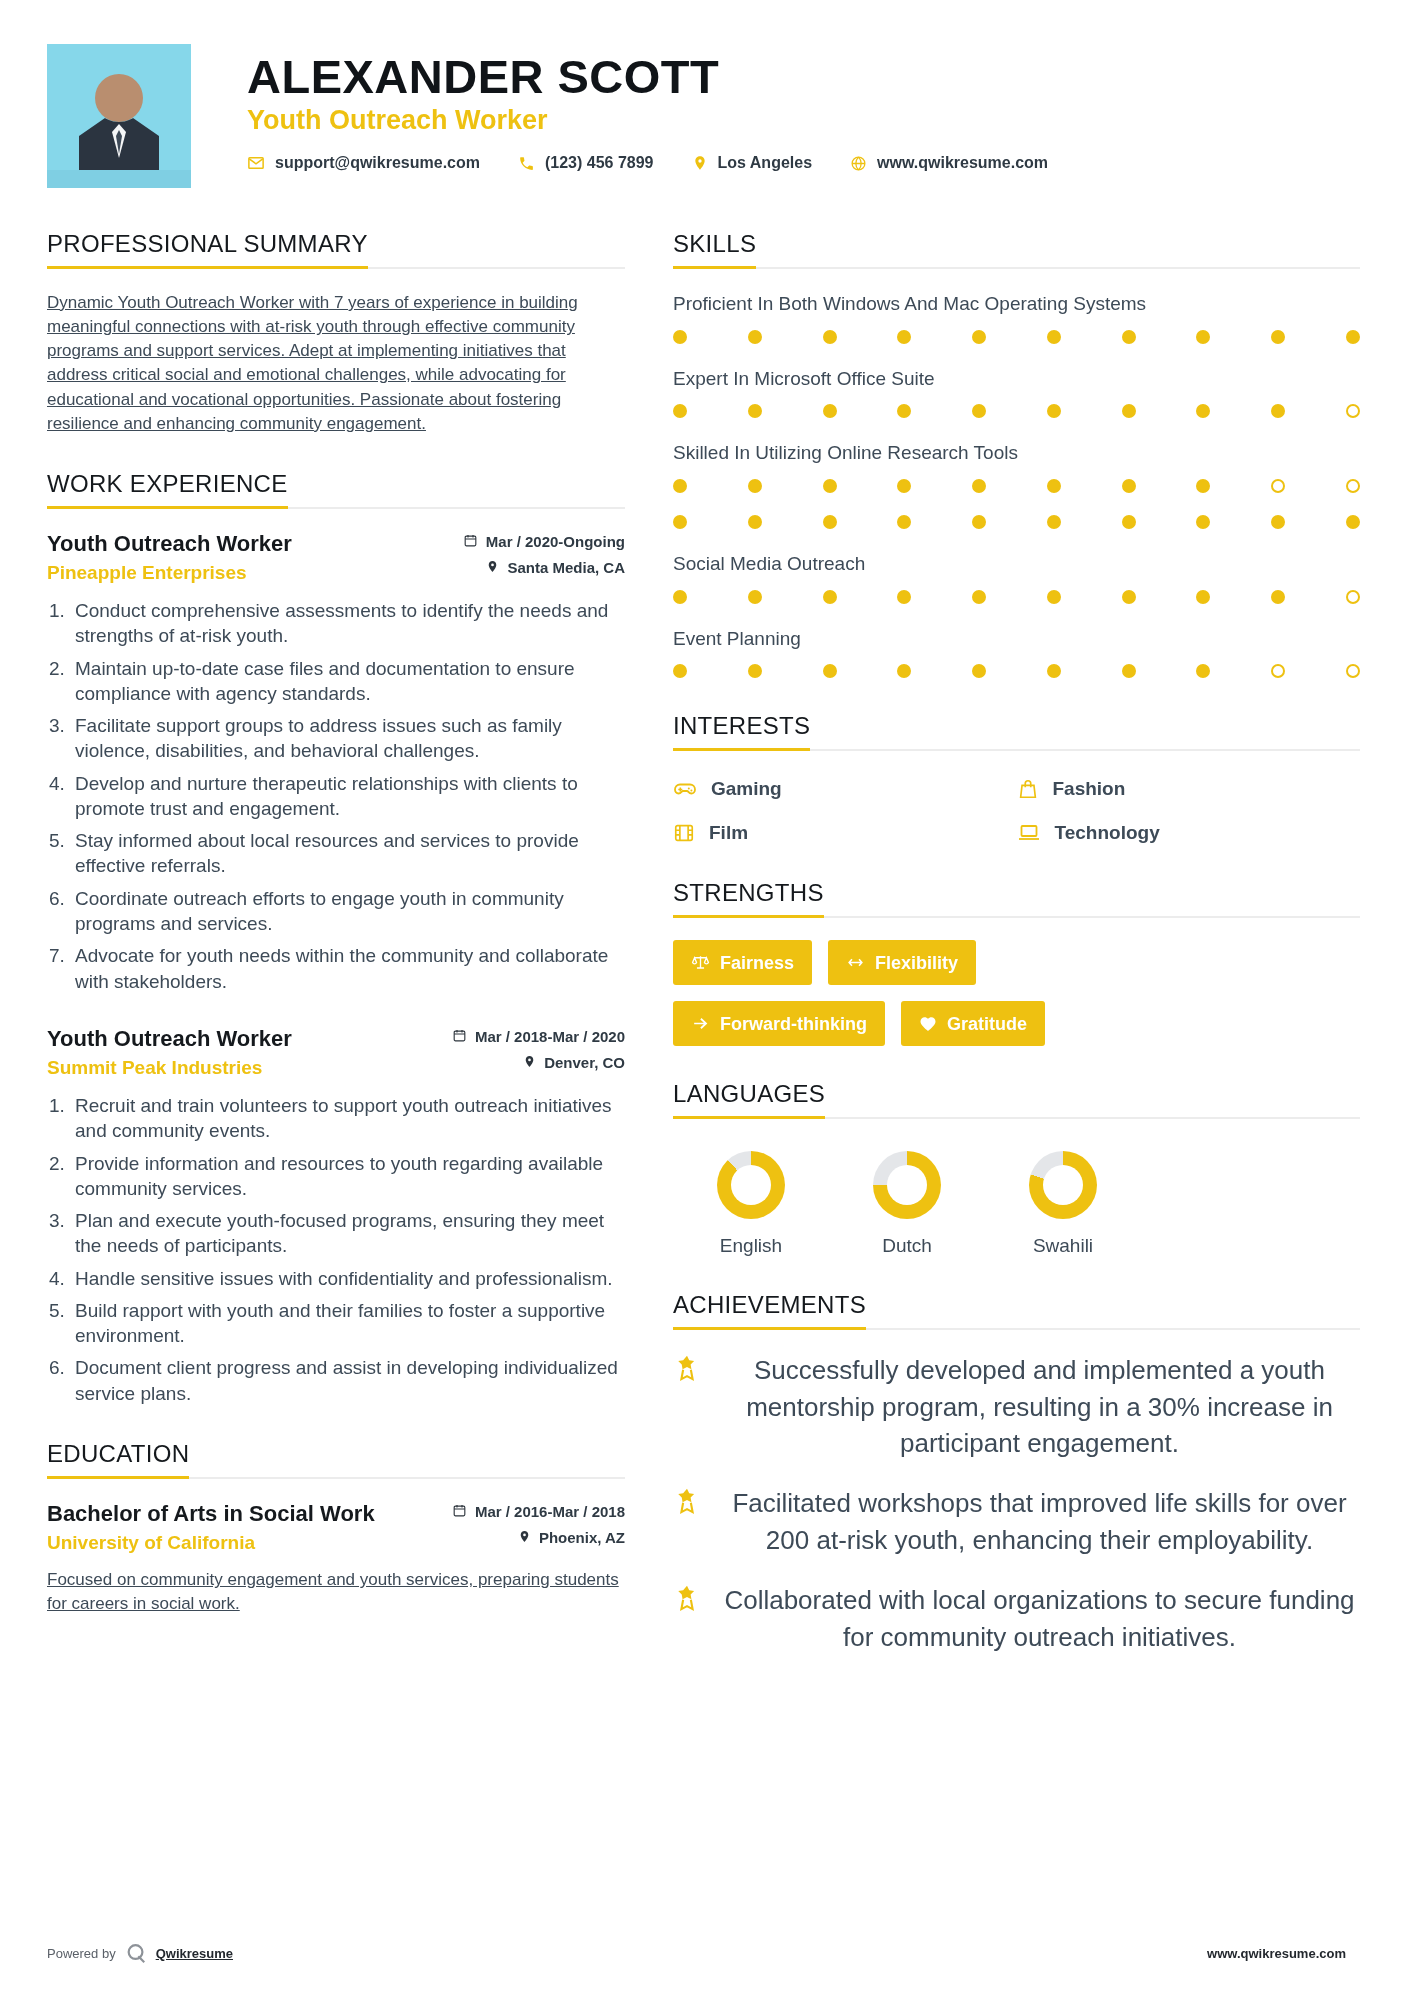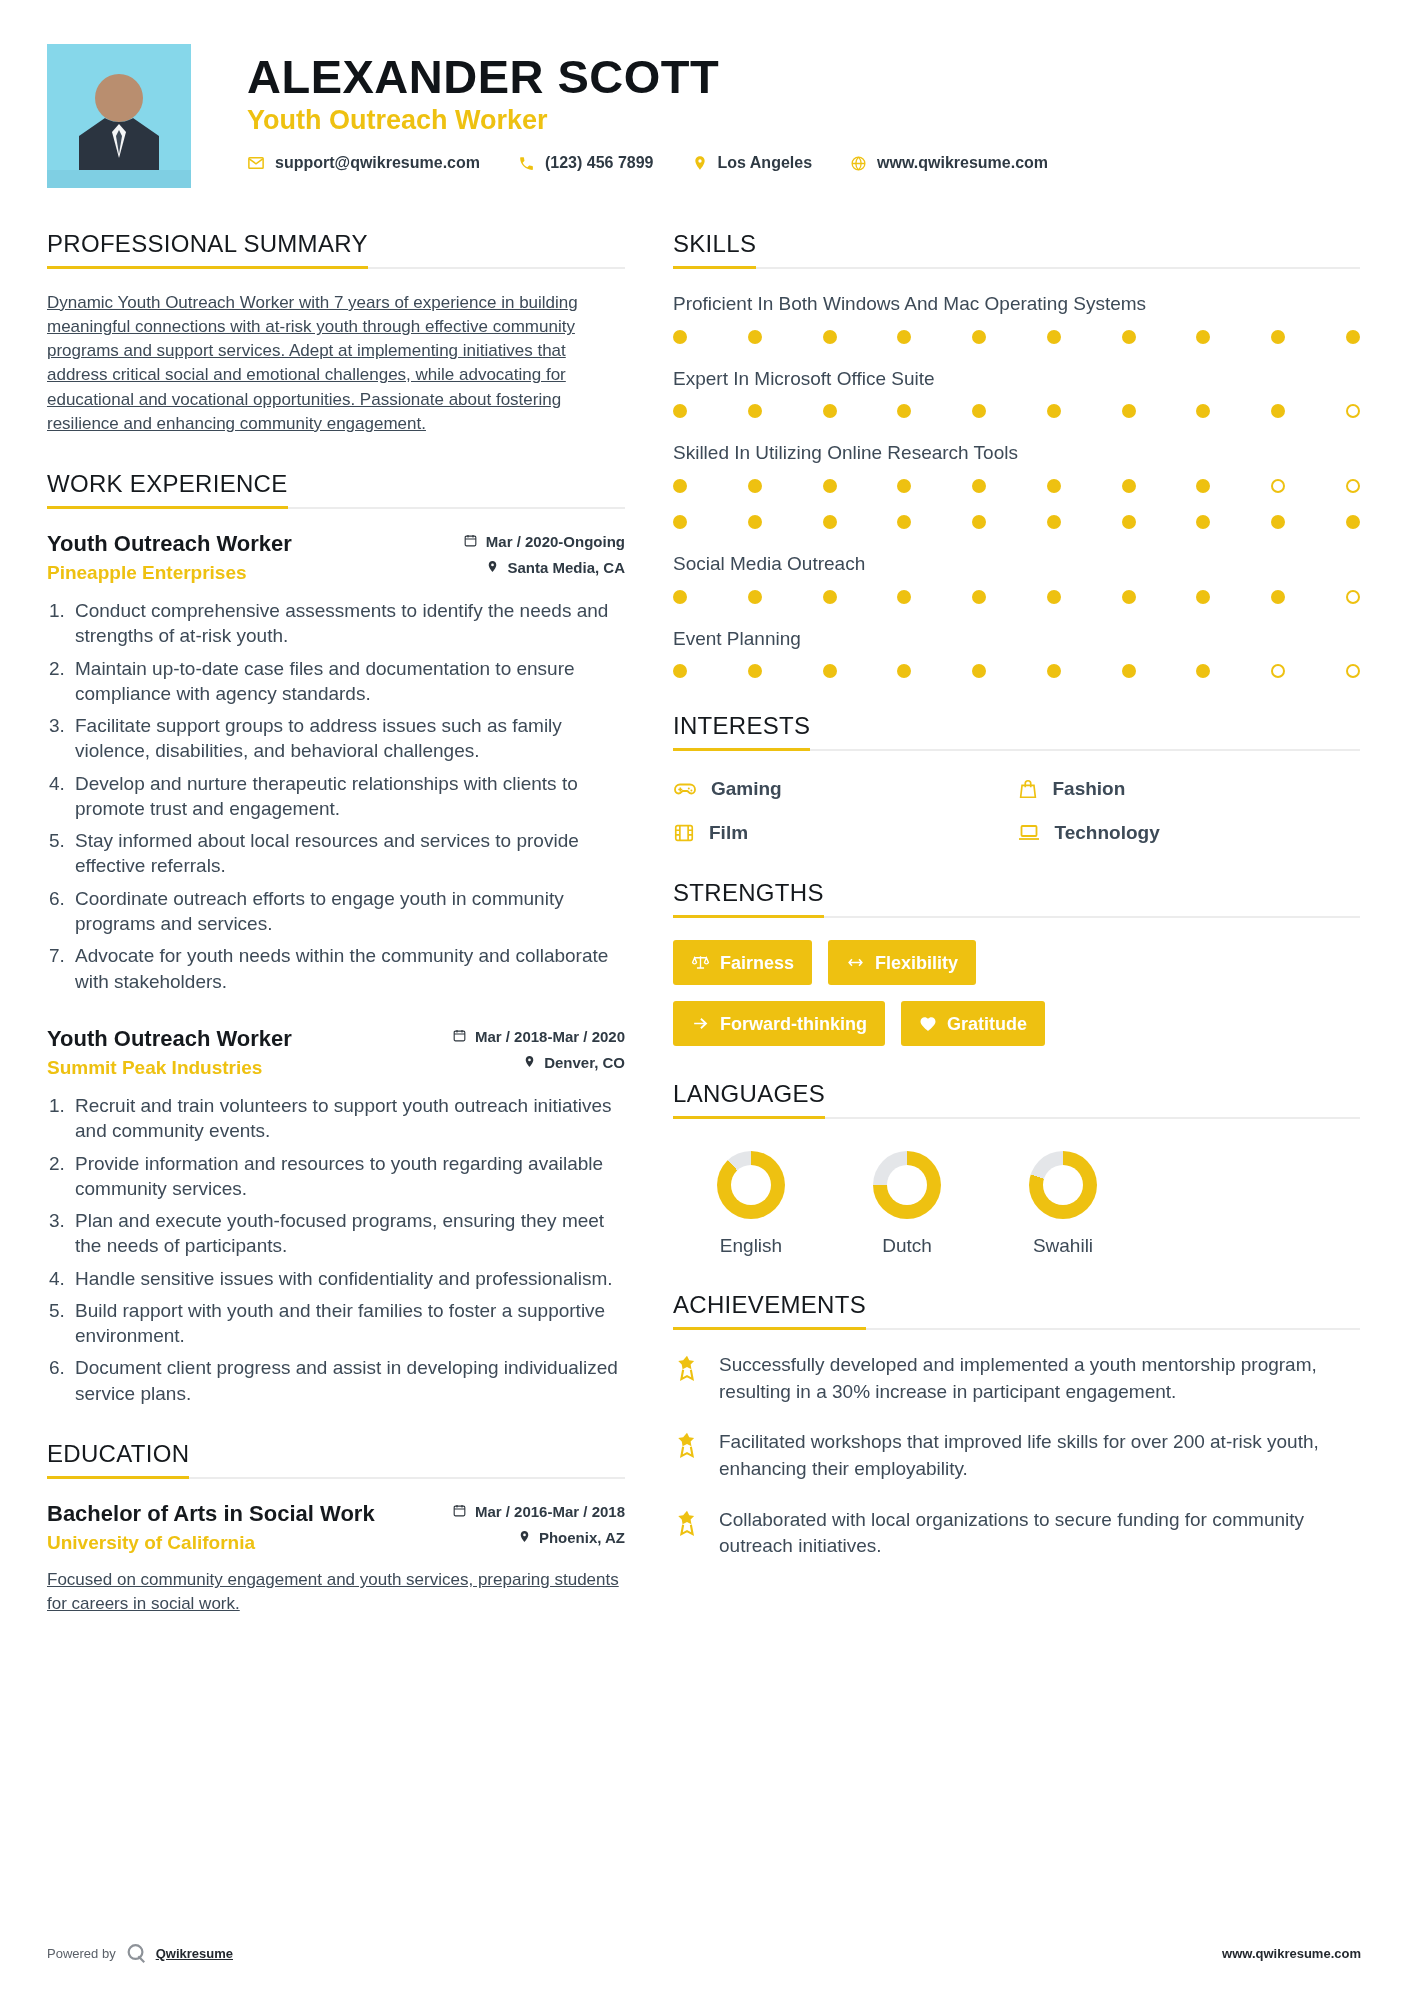--- a/index.html
+++ b/index.html
@@ -70,24 +70,24 @@
   
   .langs{display:flex;padding-top:10px;}
   .lang{width:156px;display:flex;flex-direction:column;align-items:center;gap:16px;}
   .donut{position:relative;width:68px;height:68px;border-radius:50%;background:var(--ring-gray);}
   .donut::after{content:"";position:absolute;inset:14px;background:#fff;border-radius:50%;}
   .lang-label{font-size:19px;color:var(--text);}
 
   
   .ach{display:flex;gap:16px;margin-bottom:24px;}
   .ach-icon{flex:none;width:30px;color:var(--accent);padding-top:2px;}
-  .ach-text{font-size:19px;line-height:1.4;color:var(--text);margin:0;}
-
-  
-  .footer{position:absolute;left:47px;right:46px;bottom:26px;display:flex;justify-content:space-between;align-items:center;}
+  .ach-text{font-size:26px;line-height:1.4;color:var(--text);margin:0;text-align:center;}
+
+  
+  .footer{position:absolute;left:47px;right:61px;bottom:26px;display:flex;justify-content:space-between;align-items:center;}
   .footer-left{display:flex;align-items:center;gap:9px;font-size:13px;color:#5a6068;}
   .brand-link{font-size:13px;color:#23282e;font-weight:600;text-decoration:underline;cursor:pointer;}
   .footer-site{font-size:13px;color:#23282e;font-weight:600;}
   .qlogo{display:flex;color:#8d9298;}
 </style>
 </head>
 <body>
 
 <div class="page">
 

